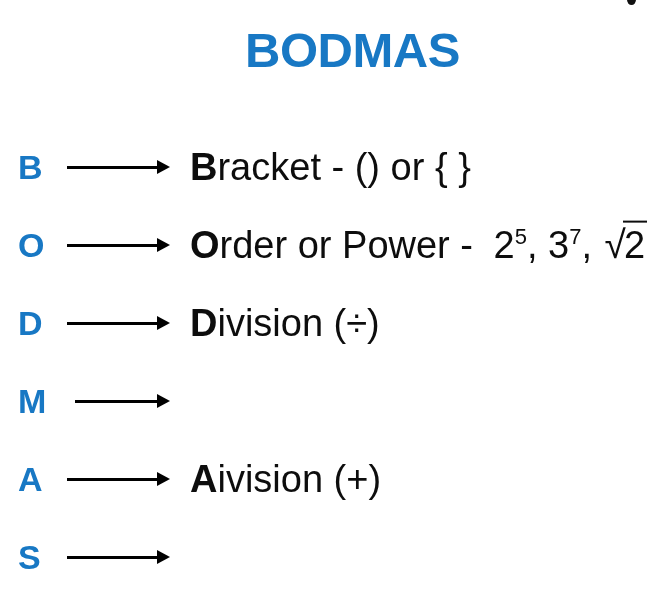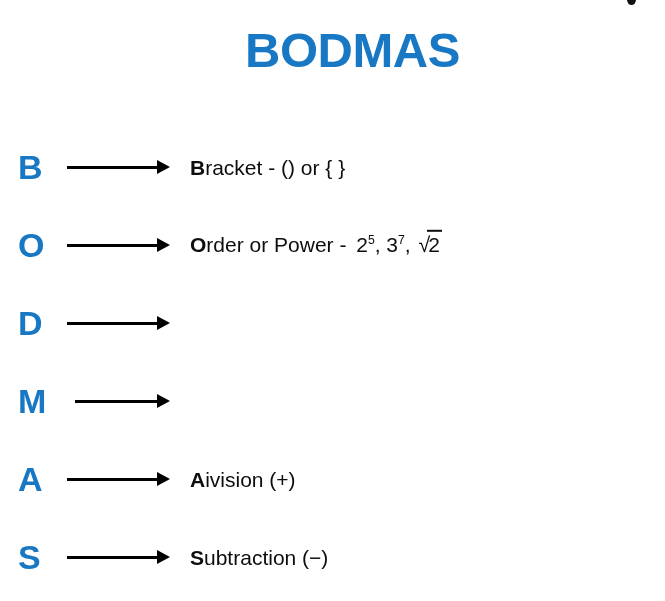--- a/index.html
+++ b/index.html
@@ -102,35 +102,35 @@
   }
   
   .row-arrow.len-long  { width: 103px; }
   .row-arrow.len-short { width: 95px; }
 
   .row-text {
     position: absolute;
     left: 190px;
     top: 50%;
     transform: translateY(-50%);
-    font-size: 21px;
+    font-size: 38px;
     line-height: 1;
     color: #0d0d0d;
     white-space: nowrap;
   }
   .row-text .lead {
     font-weight: bold;
   }
   .row-text sup {
     font-size: 0.58em;
     vertical-align: super;
     line-height: 0;
   }
   .math {
-    margin-left: 4px;
+    margin-left: 10px;
   }
   .radical {
     display: inline-block;
     position: relative;
     padding-left: 2px;
   }
   .radical .sign {
     font-size: 1.02em;
   }
   .radical .radicand {
@@ -167,20 +167,21 @@
       </div>
       <div class="row-text"><span class="lead">O</span><span>rder or Power - </span><span class="math"><span>2</span><sup>5</sup><span>, </span><span>3</span><sup>7</sup><span>, </span><span class="radical"><span class="sign">√</span><span class="radicand">2</span></span></span></div>
     </div>
 
     <div class="row">
       <div class="row-letter">D</div>
       <div class="row-arrow len-long">
         <span class="shaft"></span>
         <span class="head"></span>
       </div>
+      <div class="row-text"><span class="lead">D</span><span>ivision (÷)</span></div>
     </div>
 
     <div class="row">
       <div class="row-letter">M</div>
       <div class="row-arrow len-short">
         <span class="shaft"></span>
         <span class="head"></span>
       </div>
     </div>
 
@@ -192,17 +193,16 @@
       </div>
       <div class="row-text"><span class="lead">A</span><span>ivision (+)</span></div>
     </div>
 
     <div class="row">
       <div class="row-letter">S</div>
       <div class="row-arrow len-long">
         <span class="shaft"></span>
         <span class="head"></span>
       </div>
-      <div class="row-text"><span class="lead">S</span><span>ubtraction (−)</span></div>
     </div>
 
   </div>
 </div>
 
 </body></html>

